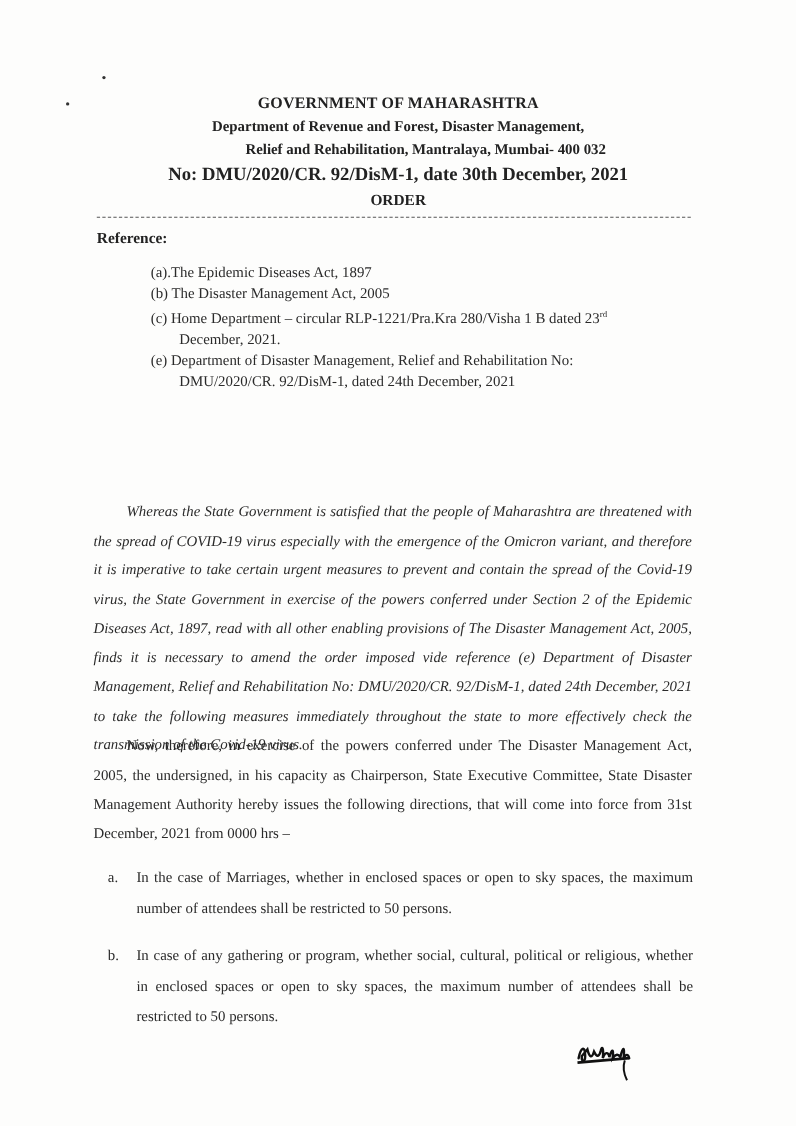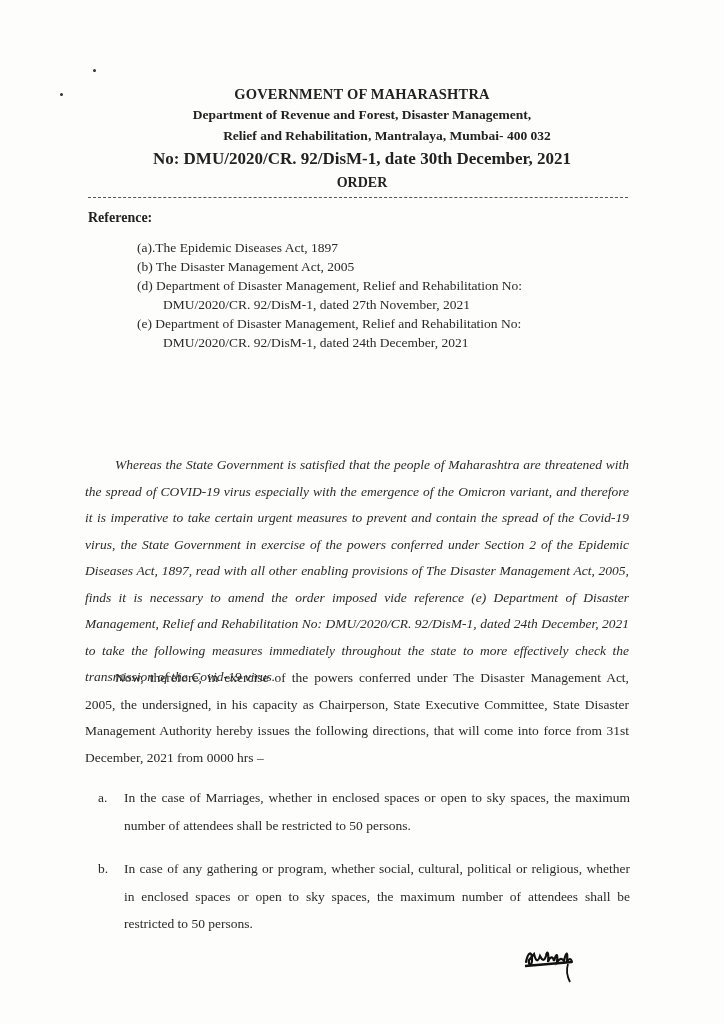--- a/index.html
+++ b/index.html
@@ -49,21 +49,21 @@
   <div class="header h3">Relief and Rehabilitation, Mantralaya, Mumbai- 400 032</div>
   <div class="header h4">No: DMU/2020/CR. 92/DisM-1, date  30th December, 2021</div>
   <div class="header order">ORDER</div>
 
   <div class="divider"></div>
 
   <div class="ref-label">Reference:</div>
   <ul class="refs">
     <li>(a).The Epidemic Diseases  Act, 1897</li>
     <li>(b) The Disaster Management Act, 2005</li>
-    <li>(d) Department of Disaster Management, Relief and Rehabilitation No: DMU/2020/CR. 92/DisM-1, dated 27th November, 2021</li>
+    <li><span>(c) Home Department – circular RLP-1221/Pra.Kra 280/Visha 1 B dated 23</span><sup>rd</sup><span> December, 2021.</span></li>
     <li>(e) Department of Disaster Management, Relief and Rehabilitation No: DMU/2020/CR. 92/DisM-1, dated 24th December, 2021</li>
   </ul>
 
   <p class="para p1">Whereas the State Government is satisfied that the people of Maharashtra are threatened with the spread of COVID-19 virus especially with the emergence of the Omicron variant, and therefore it is imperative to take certain urgent measures to prevent and contain the spread of the Covid-19 virus, the State Government in exercise of the powers conferred under Section 2 of the Epidemic Diseases Act, 1897, read with all other enabling provisions of The Disaster Management Act, 2005, finds it is necessary to amend the order imposed vide reference (e) Department of Disaster Management, Relief and Rehabilitation No: DMU/2020/CR. 92/DisM-1, dated 24th December, 2021 to take the following measures immediately throughout the state to more effectively check the transmission of the Covid-19 virus.</p>
   <p class="para p2">Now, therefore, in exercise of the powers conferred under The Disaster Management Act, 2005, the undersigned, in his capacity as Chairperson, State Executive Committee, State Disaster Management Authority hereby issues the following directions, that will come into force from 31st December, 2021 from 0000 hrs –</p>
 
   <ul class="directions dir-list">
     <li>
       <span class="marker">a.</span>
       <span>In the case of Marriages, whether in enclosed spaces or open to sky spaces, the maximum number of attendees shall be restricted to 50 persons.</span>

